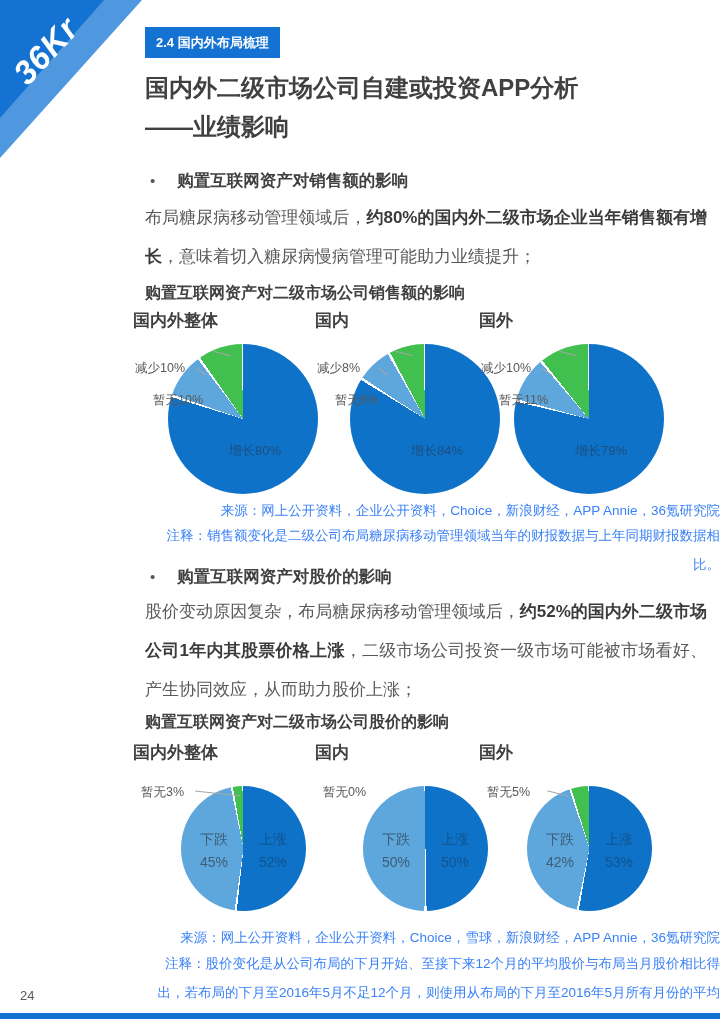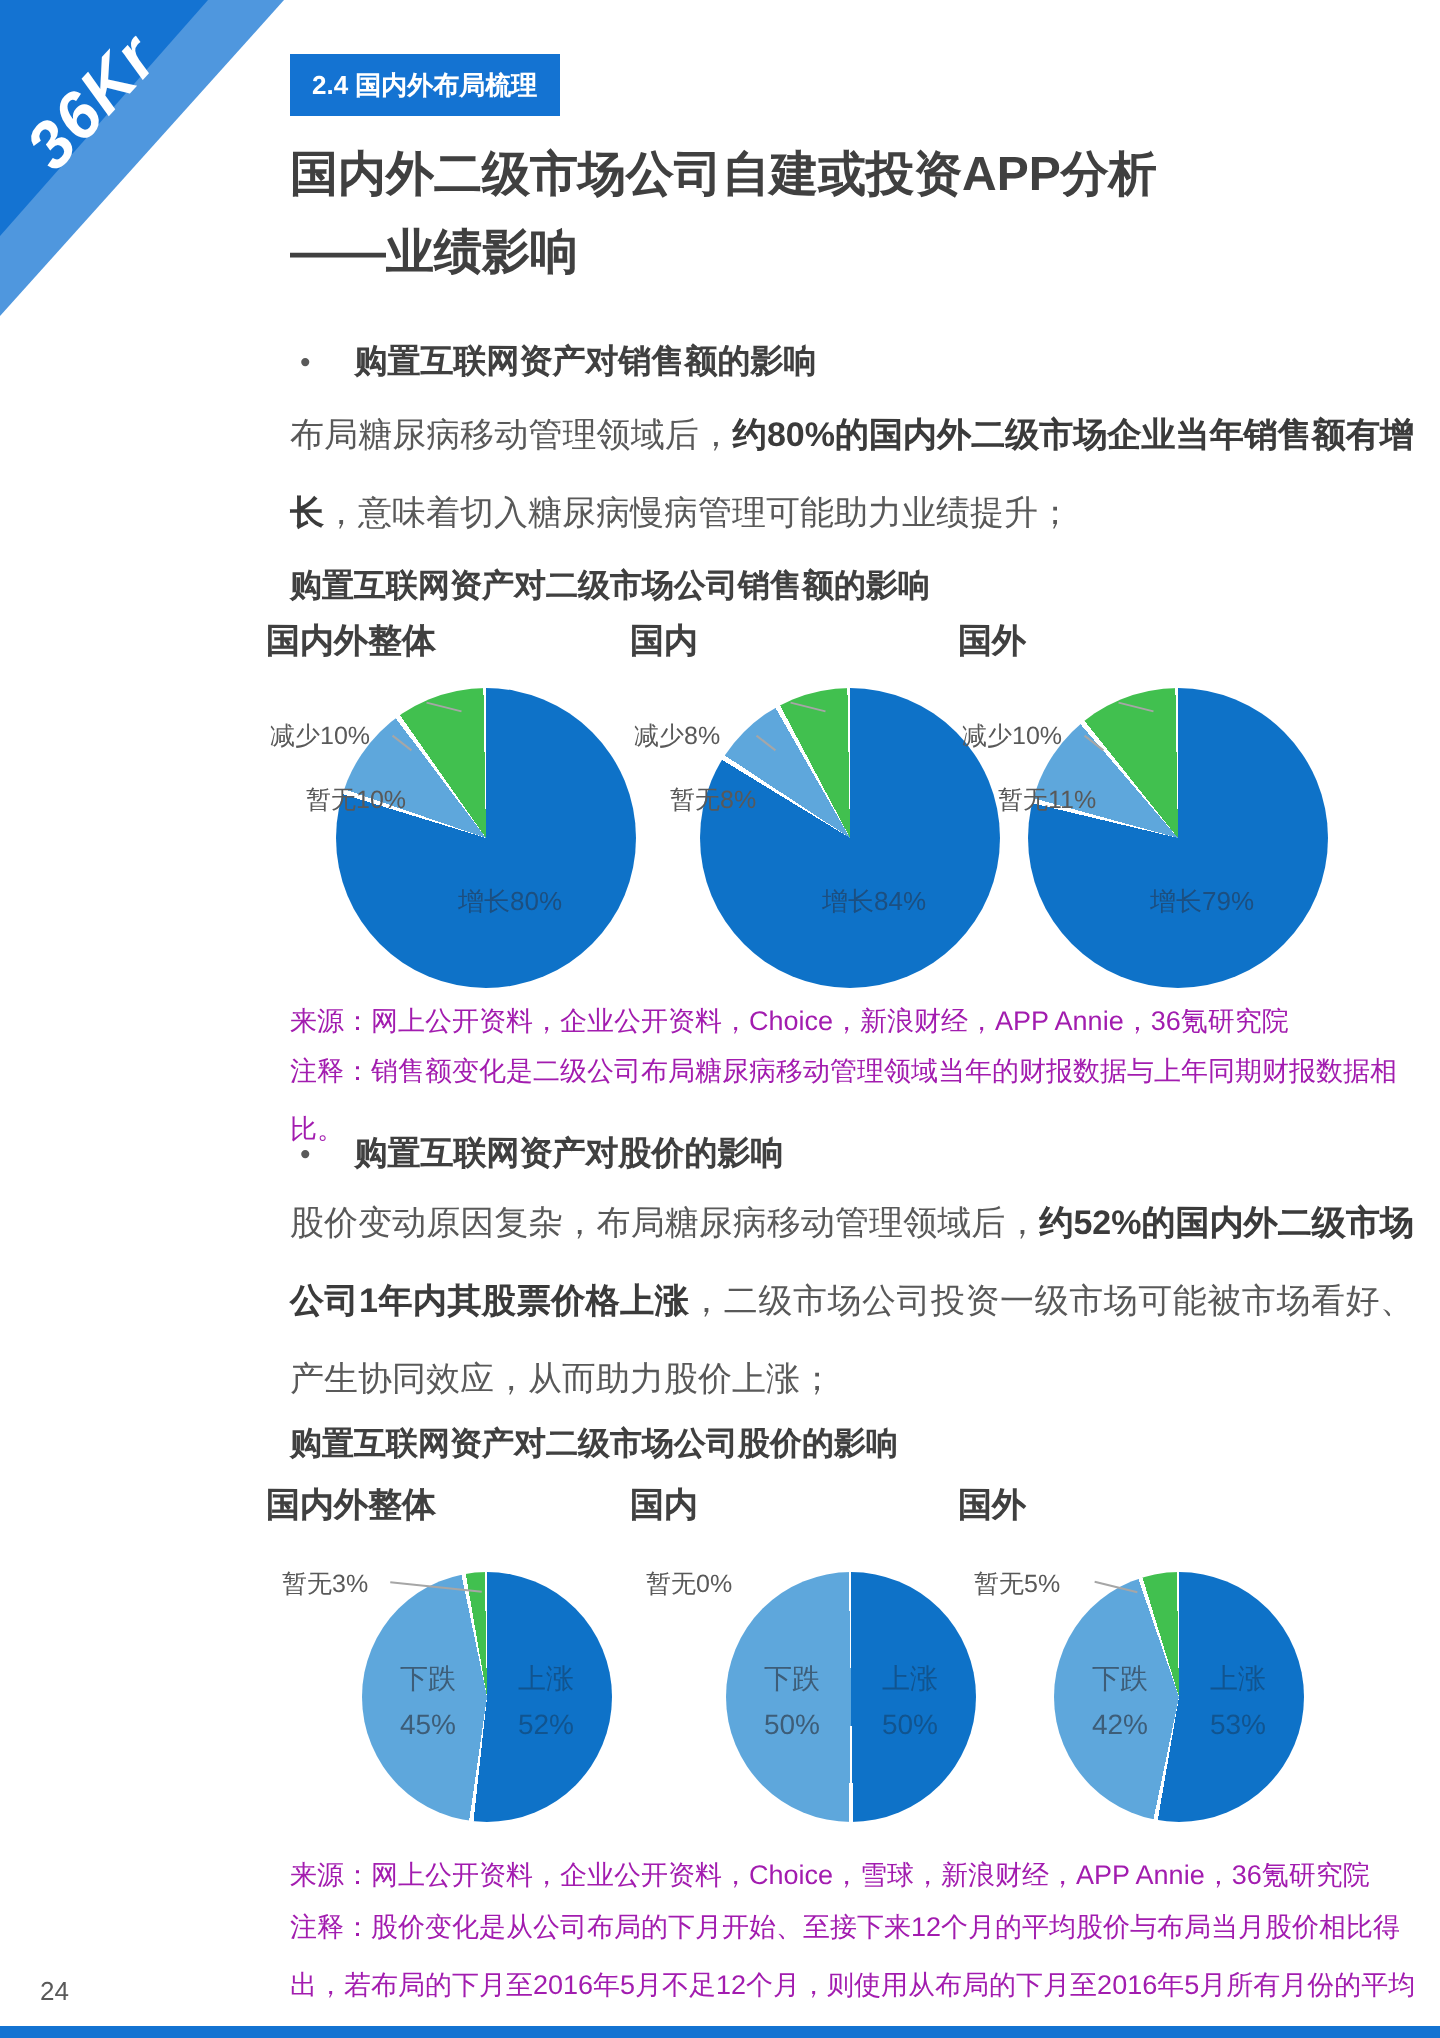--- a/index.html
+++ b/index.html
@@ -25,21 +25,21 @@
   
   .bullet-row{position:absolute;left:150px;display:flex;align-items:baseline;
     color:#404040;font-size:16.5px;font-weight:bold;}
   .bullet-row .mark{margin-right:22px;font-weight:normal;font-size:15px;color:#595959;}
   .para{position:absolute;left:145px;width:562px;font-size:17px;line-height:39px;
     color:#595959;text-align:justify;}
   .para b{color:#3b3b3b;}
   .chart-title{position:absolute;left:145px;width:560px;
     font-size:16px;font-weight:bold;color:#404040;}
   .src,.note{position:absolute;left:145px;width:575px;font-size:13.5px;
-    color:#a21caf;line-height:29px;}
+    color:#3b82f6;line-height:29px;text-align:right;}
   
   .pb{position:absolute;width:220px;height:205px;}
   .pie-title{font-size:17px;font-weight:bold;color:#404040;
     line-height:26px;}
   .pie{position:absolute;border-radius:50%;}
   .r1 .pie{width:150px;height:150px;left:35px;top:36px;}
   .r2 .pie{width:125px;height:125px;left:48px;top:46px;}
   .callout{position:absolute;font-size:12.5px;color:#595959;white-space:nowrap;}
   .r1 .ca{top:36px;left:20px;margin-top:48px;}
   .r1 .cb{top:52px;left:2px;}

